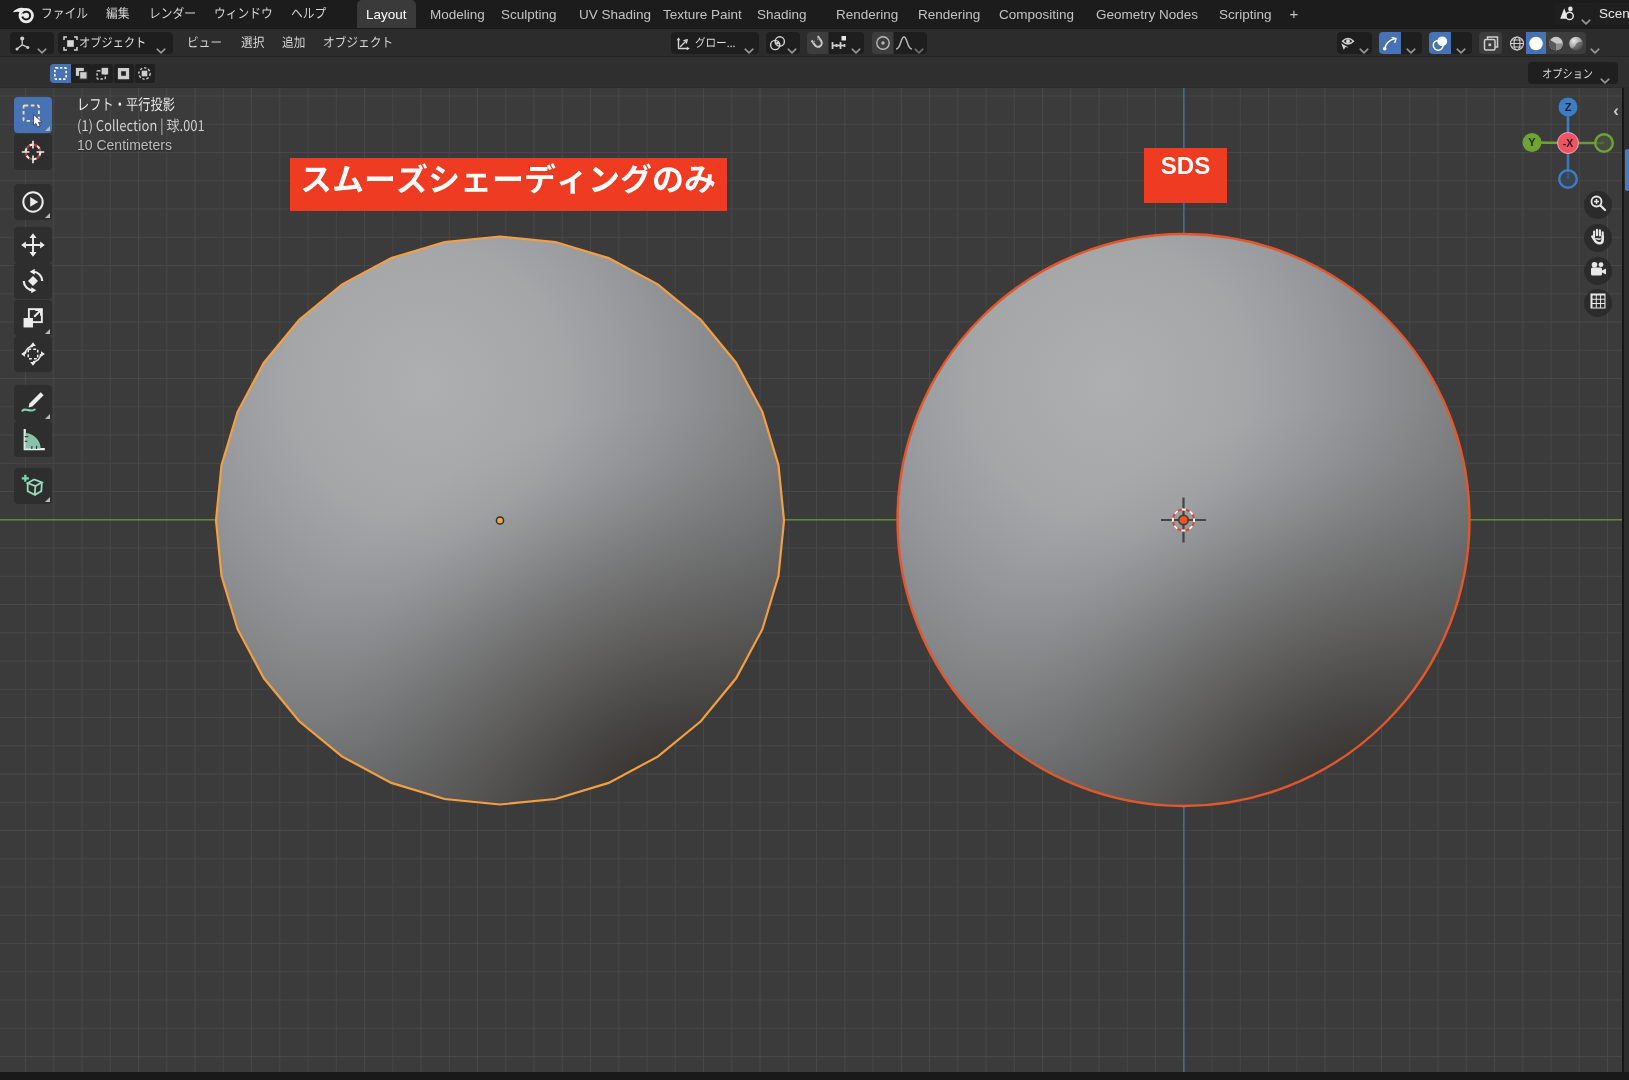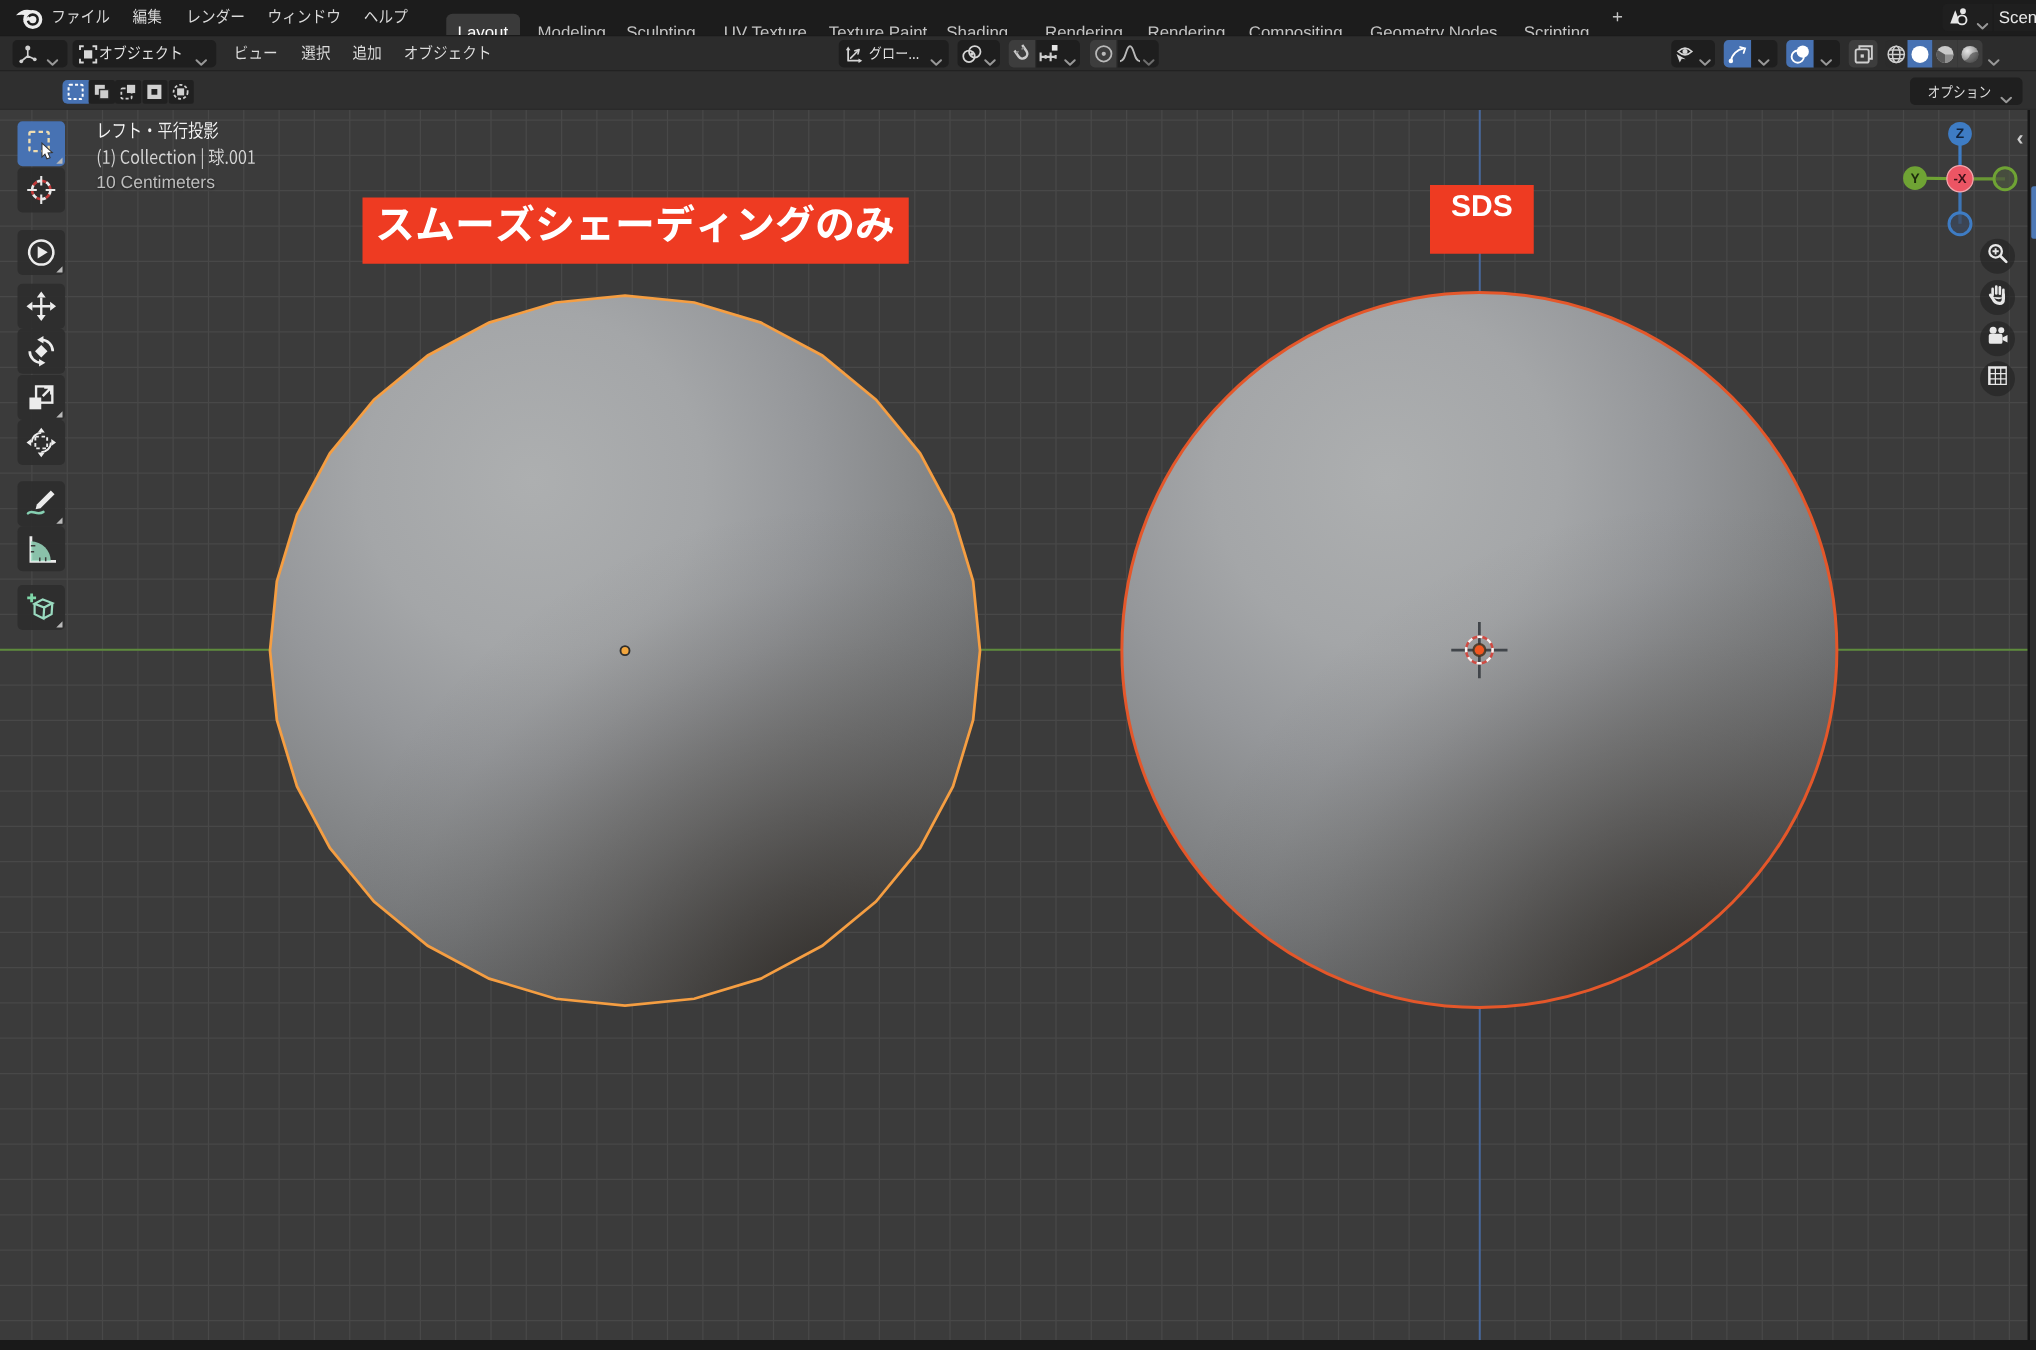--- a/index.html
+++ b/index.html
@@ -6,21 +6,21 @@
 html,body { width:1629px; height:1080px; overflow:hidden; background:#1c1c1c; }
 body { font-family:"Liberation Sans","DejaVu Sans",sans-serif; -webkit-font-smoothing:antialiased; }
 #app { position:relative; width:1629px; height:1080px; }
 .svgtext { position:absolute; display:block; }
 .svgtext .txt { position:absolute; left:0; top:0; color:transparent; white-space:nowrap; font-size:11px; pointer-events:none; }
 .svgtext svg { display:block; }
 
 
 #topbar { position:absolute; left:0; top:0; width:1629px; height:28px; background:#1c1c1c; }
 #blender-logo { position:absolute; left:12px; top:4px; }
-.wtab { position:absolute; top:11px; height:28px; line-height:29px; padding:0 9px; font-size:13.5px; color:#c3c3c3; border-radius:5px 5px 0 0; }
+.wtab { position:absolute; top:0; height:28px; line-height:29px; padding:0 9px; font-size:13.5px; color:#c3c3c3; border-radius:5px 5px 0 0; }
 .wtab.active { background:#3a3a3a; color:#fdfdfd; }
 #tab-add { position:absolute; left:1282px; top:0; width:24px; height:28px; line-height:28px; text-align:center; color:#c3c3c3; font-size:15px; }
 #scene-block { position:absolute; left:1554px; top:3px; height:22px; }
 #scene-icon-btn { position:absolute; left:0; top:0; width:40px; height:22px; background:#1f1f1f; border-radius:4px 0 0 4px; }
 #scene-icon-btn .ic { position:absolute; left:3px; top:2px; }
 #scene-icon-btn .chev { position:absolute; left:27px; top:8px; }
 #scene-name { position:absolute; left:41px; top:0; width:40px; height:22px; background:#1f1f1f; border-radius:0; color:#e9e9e9; font-size:13.5px; line-height:22px; padding-left:4px; overflow:hidden; }
 
 
 #vheader { position:absolute; left:0; top:28px; width:1629px; height:28px; background:#2c2c2c; border-top:1px solid #1a1a1a; }
@@ -109,21 +109,21 @@
       </span>
       <span class="svgtext " style="left:291px;top:5px;width:38px;height:17px;color:#dadada">
         <span class="txt">ヘルプ</span>
         <svg width="38" height="17" viewBox="0 -13 38 17" aria-hidden="true">
           <path fill="currentColor" d="M0.7 -3.7 1.6 -2.7C1.8 -3 2 -3.4 2.3 -3.7C2.8 -4.5 3.8 -5.9 4.4 -6.7C4.8 -7.2 5 -7.3 5.4 -6.8C5.9 -6.2 7 -4.9 7.7 -4.1C8.5 -3.1 9.5 -1.7 10.3 -0.6L11.1 -1.6C10.2 -2.7 9.1 -4.1 8.3 -5C7.6 -5.9 6.6 -7 5.9 -7.8C5.1 -8.7 4.5 -8.5 3.9 -7.7C3.1 -6.7 2.1 -5.2 1.6 -4.6C1.2 -4.3 1 -4 0.7 -3.7Z M17.9 -0.3 18.5 0.3C18.6 0.2 18.7 0.1 18.9 0C20.3 -0.8 21.9 -2.1 22.9 -3.7L22.4 -4.6C21.5 -3.1 20 -1.9 18.9 -1.3C18.9 -1.7 18.9 -8.1 18.9 -8.9C18.9 -9.4 19 -9.8 19 -9.9H17.9C17.9 -9.8 18 -9.4 18 -8.9C18 -8.1 18 -1.6 18 -1C18 -0.8 18 -0.5 17.9 -0.3ZM12.5 -0.3 13.4 0.3C14.4 -0.6 15.1 -1.9 15.5 -3.3C15.8 -4.6 15.9 -7.4 15.9 -8.9C15.9 -9.3 15.9 -9.7 15.9 -9.9H14.8C14.9 -9.6 14.9 -9.3 14.9 -8.9C14.9 -7.4 14.9 -4.8 14.6 -3.6C14.2 -2.3 13.5 -1.1 12.5 -0.3Z M33 -9.5C33 -10 33.3 -10.4 33.7 -10.4C34.2 -10.4 34.5 -10 34.5 -9.5C34.5 -9 34.2 -8.6 33.7 -8.6C33.3 -8.6 33 -9 33 -9.5ZM32.4 -9.5C32.4 -9.3 32.4 -9.2 32.5 -9.1L32.1 -9C31.6 -9 26.9 -9 26.2 -9C25.8 -9 25.4 -9.1 25 -9.1V-8C25.3 -8 25.7 -8 26.2 -8C26.9 -8 31.5 -8 32.2 -8C32 -6.7 31.5 -4.9 30.7 -3.7C29.7 -2.3 28.4 -1.2 26.1 -0.5L26.9 0.5C29 -0.3 30.4 -1.5 31.5 -3.1C32.4 -4.4 33 -6.5 33.3 -7.9L33.3 -8.1C33.4 -8 33.6 -8 33.7 -8C34.5 -8 35.1 -8.7 35.1 -9.5C35.1 -10.3 34.5 -11 33.7 -11C33 -11 32.4 -10.3 32.4 -9.5Z"></path>
         </svg>
       </span>
     <div class="wtab active" style="left:357px"><span>Layout</span></div>
       <div class="wtab" style="left:421px"><span>Modeling</span></div>
       <div class="wtab" style="left:492px"><span>Sculpting</span></div>
-      <div class="wtab" style="left:570px"><span>UV Texture</span></div>
+      <div class="wtab" style="left:570px"><span>UV Shading</span></div>
       <div class="wtab" style="left:654px"><span>Texture Paint</span></div>
       <div class="wtab" style="left:748px"><span>Shading</span></div>
       <div class="wtab" style="left:827px"><span>Rendering</span></div>
       <div class="wtab" style="left:909px"><span>Rendering</span></div>
       <div class="wtab" style="left:990px"><span>Compositing</span></div>
       <div class="wtab" style="left:1087px"><span>Geometry Nodes</span></div>
       <div class="wtab" style="left:1210px"><span>Scripting</span></div>
     <div id="tab-add"><span>+</span></div>
     <div id="scene-block">
       <div id="scene-icon-btn">

